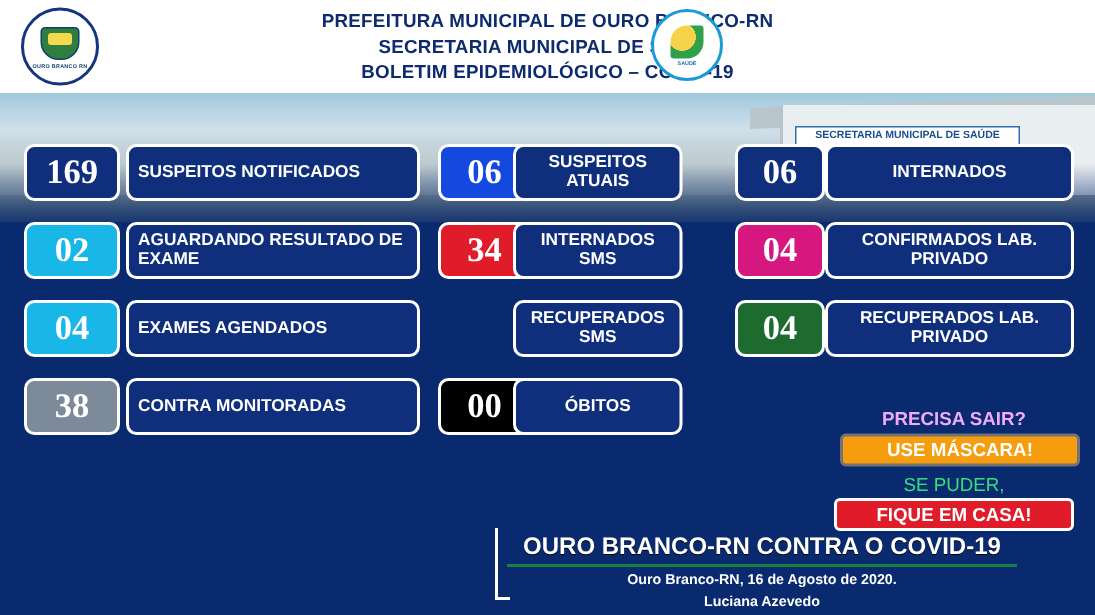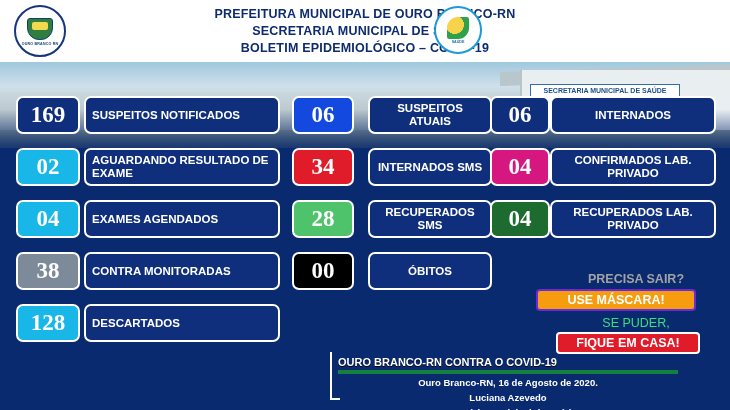--- a/index.html
+++ b/index.html
@@ -128,53 +128,53 @@
     color: #ffffff; font-weight: bold; font-size: 11.5px;
     line-height: 13px; text-align: center;
     padding: 0 6px;
   }
   .labelbox.left-align { justify-content: flex-start; text-align: left; }
 
   
   .c1-num   { left: 16px;  width: 64px; }
   .c1-label { left: 84px;  width: 196px; }
   .c2-num   { left: 292px; width: 62px; }
-  .c2-label { left: 368px; width: 124px; }
+  .c2-label { left: 342px; width: 113px; }
   .c3-num   { left: 490px; width: 56px; }
   .c3-label { left: 550px; width: 166px; }
 
   
   .precisa {
     position: absolute; left: 556px; top: 272px; width: 160px;
-    color: #a3a3a3; font-weight: bold; font-size: 12.5px; text-align: center;
+    color: #f0abfc; font-weight: bold; font-size: 12.5px; text-align: center;
   }
   .mask-btn {
-    position: absolute; left: 536px; top: 289px; width: 160px; height: 22px;
-    background: #f59d0e; border: 2px solid #6d28d9; border-radius: 4px;
+    position: absolute; left: 560px; top: 289px; width: 160px; height: 22px;
+    background: #f59d0e; border: 2px solid #737373; border-radius: 4px;
     color: #ffffff; font-weight: bold; font-size: 12.5px;
     display: flex; align-items: center; justify-content: center;
   }
   .sepuder {
     position: absolute; left: 556px; top: 316px; width: 160px;
     color: #35e07a; font-weight: normal; font-size: 12.5px; text-align: center;
   }
   .fique-btn {
-    position: absolute; left: 556px; top: 332px; width: 144px; height: 22px;
+    position: absolute; left: 556px; top: 332px; width: 160px; height: 22px;
     background: #e01c2b; border: 2px solid #ffffff; border-radius: 4px;
     color: #ffffff; font-weight: bold; font-size: 12.5px;
     display: flex; align-items: center; justify-content: center;
   }
 
   
   .footer {
     position: absolute; left: 338px; top: 356px; width: 340px;
   }
   .footer-title {
-    color: #ffffff; font-weight: bold; font-size: 11px; 
-    border-bottom: 4px solid #15803d; padding-bottom: 2px;
+    color: #ffffff; font-weight: bold; font-size: 16px; text-align: center;
+    border-bottom: 2px solid #15803d; padding-bottom: 2px;
     text-shadow: 0 1px 0 #000;
   }
   .footer-line {
     color: #ffffff; font-weight: bold; font-size: 9.5px; text-align: center;
     line-height: 12px; margin-top: 3px;
   }
   .corner {
     position: absolute; left: 330px; top: 352px; width: 10px; height: 48px;
     border-left: 2px solid #ffffff; border-bottom: 2px solid #ffffff;
   }
@@ -233,37 +233,32 @@
       <div class="labelbox c1-label left-align">AGUARDANDO RESULTADO DE EXAME</div>
       <div class="numbox c2-num" style="background:#e01c2b">34</div>
       <div class="labelbox c2-label">INTERNADOS SMS</div>
       <div class="numbox c3-num" style="background:#d6177f">04</div>
       <div class="labelbox c3-label">CONFIRMADOS LAB. PRIVADO</div>
     </div>
 
     <div class="row">
       <div class="numbox c1-num" style="background:#19b6e8">04</div>
       <div class="labelbox c1-label left-align">EXAMES AGENDADOS</div>
-      <div class="numbox c2-num" style="background:#4fc36b">28</div>
       <div class="labelbox c2-label">RECUPERADOS SMS</div>
       <div class="numbox c3-num" style="background:#1d6b2e">04</div>
       <div class="labelbox c3-label">RECUPERADOS LAB. PRIVADO</div>
     </div>
 
     <div class="row">
       <div class="numbox c1-num" style="background:#7c8a99">38</div>
       <div class="labelbox c1-label left-align">CONTRA MONITORADAS</div>
       <div class="numbox c2-num" style="background:#000000">00</div>
       <div class="labelbox c2-label">ÓBITOS</div>
     </div>
 
-    <div class="row">
-      <div class="numbox c1-num" style="background:#19b6e8">128</div>
-      <div class="labelbox c1-label left-align">DESCARTADOS</div>
-    </div>
   </div>
 
   <div class="precisa">PRECISA SAIR?</div>
   <div class="mask-btn">USE MÁSCARA!</div>
   <div class="sepuder">SE PUDER,</div>
   <div class="fique-btn">FIQUE EM CASA!</div>
 
   <div class="corner"></div>
   <div class="footer">
     <div class="footer-title">OURO BRANCO-RN CONTRA O COVID-19</div>

